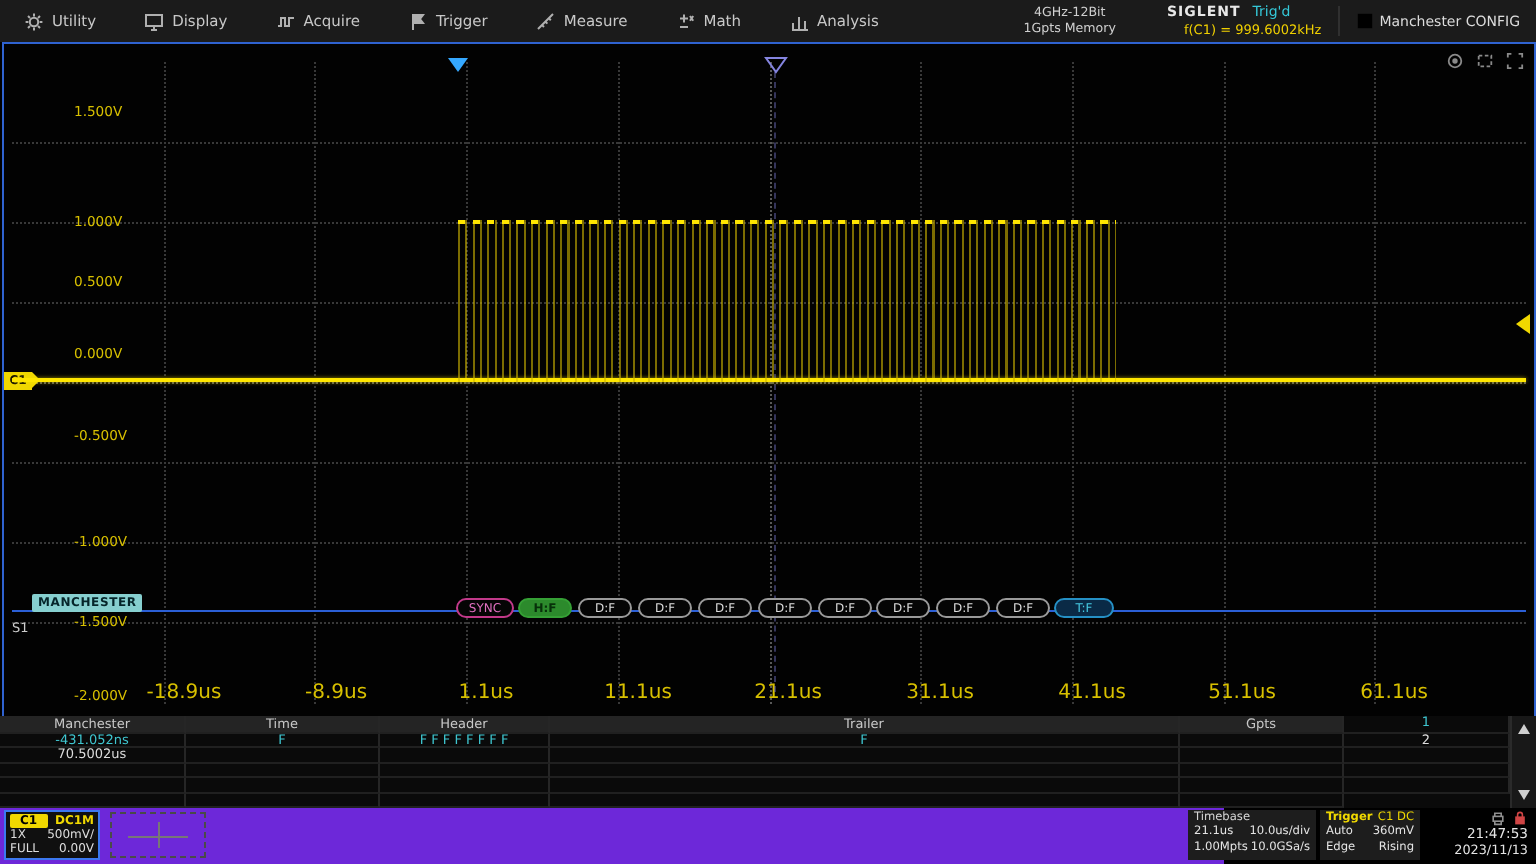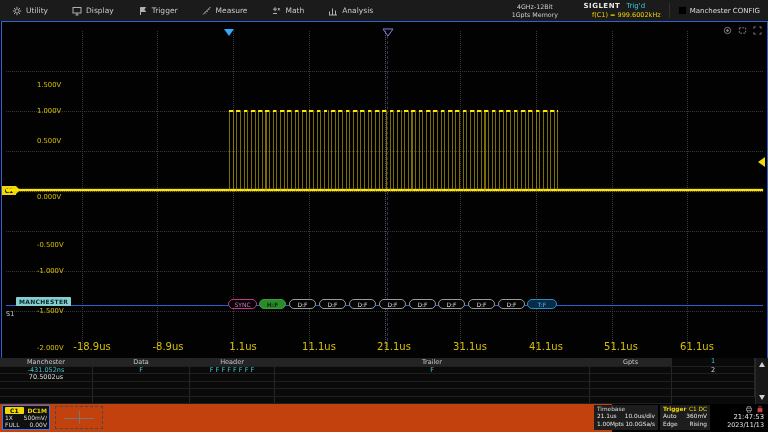--- a/index.html
+++ b/index.html
@@ -64,21 +64,21 @@
     color:#ddd;text-align:center;overflow:hidden;white-space:nowrap;}
   #table .hcell{background:#242424;color:#c8c8c8;line-height:8.5px;}
   #table .r1{color:#3fc6d0;line-height:7.5px;}
   #table .r2{color:#ddd;line-height:7.5px;}
   #tscroll{position:absolute;left:755px;top:358px;width:13px;height:46px;background:#181818;border-left:1px solid #2a2a2a;box-sizing:border-box;}
   .arr-up{position:absolute;left:3px;top:4px;width:0;height:0;border-left:3.5px solid transparent;
     border-right:3.5px solid transparent;border-bottom:5px solid #d0d0d0;}
   .arr-dn{position:absolute;left:3px;bottom:4px;width:0;height:0;border-left:3.5px solid transparent;
     border-right:3.5px solid transparent;border-top:5px solid #d0d0d0;}
   
-  #bottombar{position:absolute;left:0;top:404px;width:612px;height:28px;background:#c2410c;}
+  #bottombar{position:absolute;left:0;top:404px;width:612px;height:28px;background:#6d28d9;}
   #ch1-box{position:absolute;left:2px;top:1px;width:48px;height:25px;background:#101010;
     border:1px solid #3c78f0;font-size:6px;color:#ddd;box-sizing:border-box;padding:1px 2px;}
   .chrow{display:flex;justify-content:space-between;line-height:7.2px;}
   #ch1-badge{background:#f0d800;color:#000;font-weight:bold;padding:0 5px;border-radius:1px;}
   .ylw{color:#f0d800;font-weight:bold;}
   #add-box{position:absolute;left:55px;top:2px;width:48px;height:23px;border:1px dashed #4a4a4a;box-sizing:border-box;}
   #add-box::before{content:"";position:absolute;left:50%;top:4px;bottom:4px;width:1px;background:#777;}
   #add-box::after{content:"";position:absolute;top:50%;left:8px;right:8px;height:1px;background:#777;}
   .info-box{position:absolute;top:1px;height:25px;background:#1d1d1d;font-size:5.8px;color:#e5e5e5;
     box-sizing:border-box;padding:1px 3px;}
@@ -103,20 +103,26 @@
   </div>
   <div class="menu-item">
     <svg width="10" height="10" viewBox="0 0 10 10">
         <rect x="1" y="1.5" width="8" height="5.5"></rect>
         <path d="M3.5 9h3M5 7v2"></path>
       </svg>
     <span>Display</span>
   </div>
   <div class="menu-item">
     <svg width="10" height="10" viewBox="0 0 10 10">
+        <path d="M1 7h1.5V3h2v4h2V3H9"></path>
+      </svg>
+    <span>Acquire</span>
+  </div>
+  <div class="menu-item">
+    <svg width="10" height="10" viewBox="0 0 10 10">
         <path d="M2.5 9V1.5h5L6 3.5l1.5 2h-5" fill="#b0b0b0"></path>
       </svg>
     <span>Trigger</span>
   </div>
   <div class="menu-item">
     <svg width="10" height="10" viewBox="0 0 10 10">
         <path d="M1 8.5 8.5 1M3 6.5l1 1M4.7 4.8l1 1M6.4 3.1l1 1"></path>
       </svg>
     <span>Measure</span>
   </div>
@@ -167,25 +173,25 @@
       <div class="gridline-v" style="left: 685.3px;"></div>
       <div class="gridline-h" style="top: 49px;"></div>
       <div class="gridline-h" style="top: 89px;"></div>
       <div class="gridline-h" style="top: 129px;"></div>
       <div class="gridline-h gridline-c" style="top: 169px;"></div>
       <div class="gridline-h" style="top: 209px;"></div>
       <div class="gridline-h" style="top: 249px;"></div>
       <div class="gridline-h" style="top: 289px;"></div>
     </div>
 
-  <div class="vlabel" style="top:63px">1.500V</div>
+  <div class="vlabel" style="top:34px">1.500V</div>
   <div class="vlabel" style="top:89px">1.000V</div>
   <div class="vlabel" style="top:119px">0.500V</div>
-  <div class="vlabel" style="top:175px">0.000V</div>
-  <div class="vlabel" style="top:223px">-0.500V</div>
+  <div class="vlabel" style="top:155px">0.000V</div>
+  <div class="vlabel" style="top:196px">-0.500V</div>
   <div class="vlabel" style="top:249px">-1.000V</div>
   <div class="vlabel" style="top:289px">-1.500V</div>
   <div class="vlabel" style="top:326px">-2.000V</div>
 
   <div class="tlabel" style="left:80px">-18.9us</div>
   <div class="tlabel" style="left:156px">-8.9us</div>
   <div class="tlabel" style="left:231px">1.1us</div>
   <div class="tlabel" style="left:307px">11.1us</div>
   <div class="tlabel" style="left:382px">21.1us</div>
   <div class="tlabel" style="left:458px">31.1us</div>
@@ -229,21 +235,21 @@
   <div class="bubble" style="left:377px;width:27px">D:F</div>
   <div class="bubble" style="left:407px;width:27px">D:F</div>
   <div class="bubble" style="left:436px;width:27px">D:F</div>
   <div class="bubble" style="left:466px;width:27px">D:F</div>
   <div class="bubble" style="left:496px;width:27px">D:F</div>
   <div class="bubble trailer" style="left:525px;width:30px">T:F</div>
 </div>
 
 <div id="table">
   <div class="cell hcell">Manchester</div>
-  <div class="cell hcell">Data</div>
+  <div class="cell hcell">Time</div>
   <div class="cell hcell">Header</div>
   <div class="cell hcell">Trailer</div>
   <div class="cell hcell">Gpts</div>
 
   <div class="cell r1">1</div>
   <div class="cell r1">-431.052ns</div>
   <div class="cell r1">F</div>
   <div class="cell r1">F F F F F F F F</div>
   <div class="cell r1">F</div>
   <div class="cell r1"></div>

